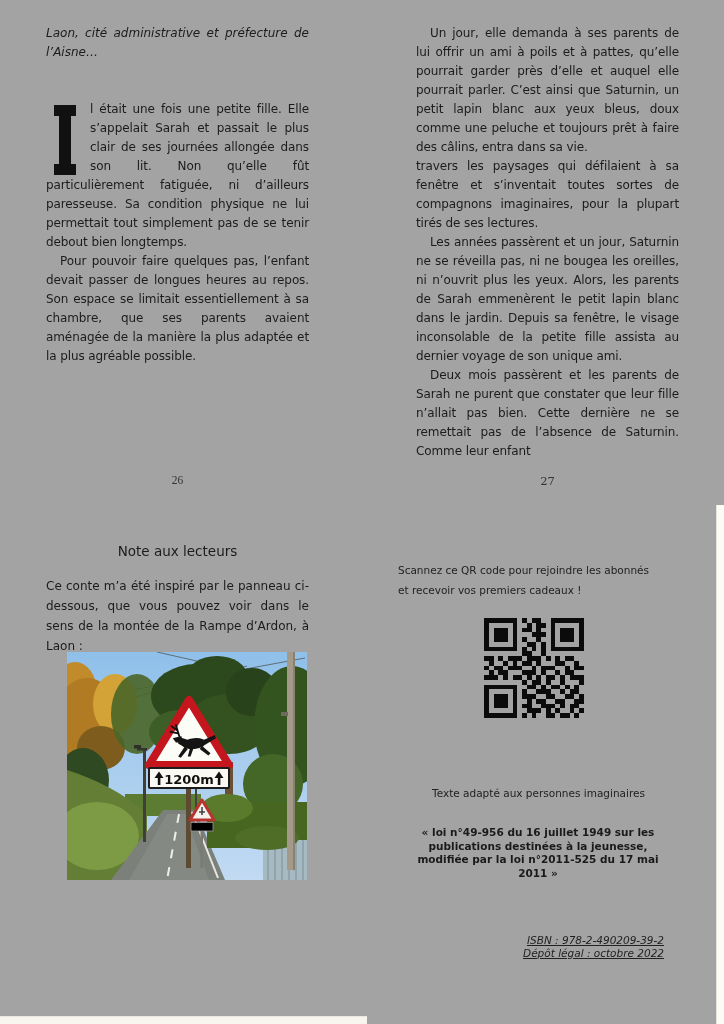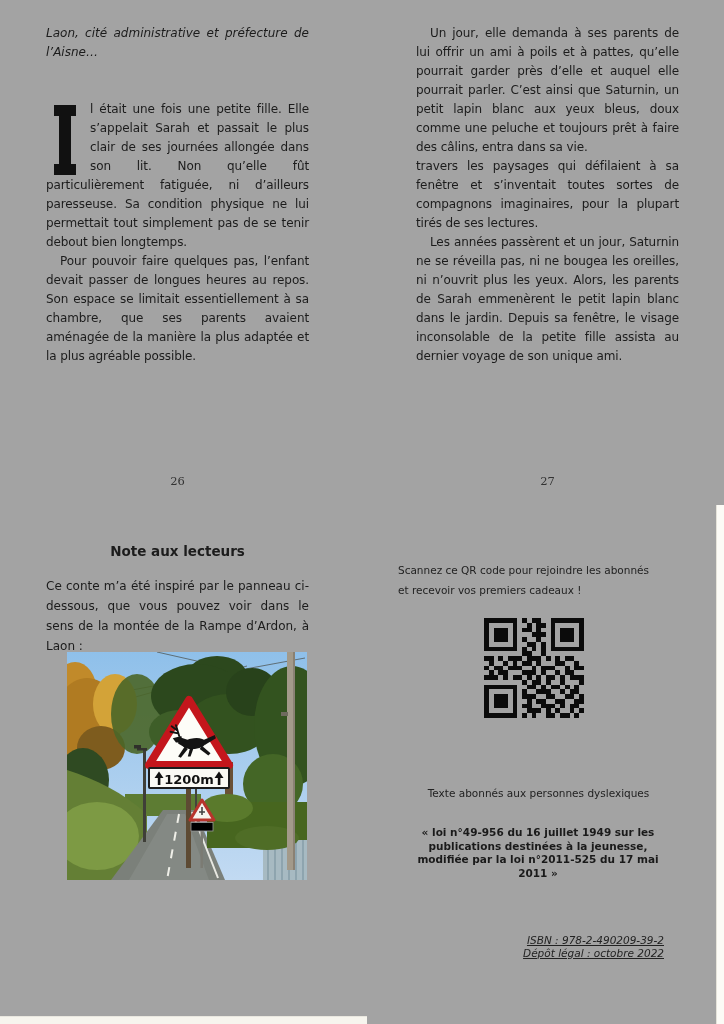--- a/index.html
+++ b/index.html
@@ -6,21 +6,21 @@
   .canvas{position:relative;width:724px;height:1024px;background:#a3a3a3;overflow:hidden;
           font-family:"DejaVu Sans","Liberation Sans",sans-serif;color:#1c1c1c;}
   .col{position:absolute;width:263px;}
   .hdr{margin:0 0 38px 0;font-style:italic;font-size:12px;line-height:19px;text-align:justify;}
   p.body{margin:0;font-size:12px;line-height:19px;text-align:justify;letter-spacing:-0.1px;}
   p.ind{text-indent:14px;}
   .dropcap{float:left;width:22px;height:70px;margin:5px 14px 0 8px;}
   .dropcap svg{display:block;}
   .pageno{position:absolute;top:474px;width:263px;text-align:center;
           font-family:"DejaVu Serif","Liberation Serif",serif;font-size:11.5px;color:#333;}
-  .note-title{margin:0 0 15px 0;font-size:13.5px;font-weight:bold;text-align:center;line-height:19px;}
+  .note-title{margin:0 0 15px 0;font-size:13.5px;font-weight:normal;text-align:center;line-height:19px;}
   .note-para{margin:0;font-size:12px;line-height:20px;text-align:justify;}
   .photo{position:absolute;left:67px;top:652px;width:272px;height:228px;}
   .caption{position:absolute;left:398px;width:281px;font-size:10.5px;line-height:20px;color:#222;margin-top:8px;}
   .qr{position:absolute;left:484px;top:616px;width:100px;height:104px;}
   .qr svg{width:100%;height:100%;fill:#0b0b0b;}
   .dyslexia{position:absolute;left:398px;top:787px;width:281px;text-align:center;font-size:10.5px;color:#222;}
   .legal{position:absolute;left:412px;top:826px;width:252px;text-align:center;
          font-size:10.5px;font-weight:bold;line-height:13.5px;color:#1a1a1a;}
   .colophon{position:absolute;left:398px;top:934px;width:266px;text-align:right;
             font-style:italic;font-size:10.5px;line-height:12.5px;color:#222;text-decoration:underline;}
@@ -39,26 +39,27 @@
       <span class="dropcap">
         <svg width="22" height="70" viewBox="0 0 22 70" aria-hidden="true">
           <rect x="0" y="0" width="22" height="11" fill="#111"></rect>
           <rect x="0" y="59" width="22" height="11" fill="#111"></rect>
           <rect x="5" y="0" width="12" height="70" fill="#111"></rect>
         </svg>
       </span><span>l était une fois une petite fille. Elle s’appelait Sarah et passait le plus clair de ses journées allongée dans son lit. Non qu’elle fût particulièrement fatiguée, ni d’ailleurs paresseuse. Sa condition physique ne lui permettait tout simplement pas de se tenir debout bien longtemps.</span>
     </p>
     <p class="body ind">Pour pouvoir faire quelques pas, l’enfant devait passer de longues heures au repos. Son espace se limitait essentiellement à sa chambre, que ses parents avaient aménagée de la manière la plus adaptée et la plus agréable possible.</p>
   </section>
-  <div class="pageno" style="left:46px;">26</div>
+  <div class="pageno" style="left:46px;font-family:Liberation Serif, serif;">26</div>
 
   <section class="col" style="left:416px;top:24px;">
     <p class="body ind">Un jour, elle demanda à ses parents de lui offrir un ami à poils et à pattes, qu’elle pourrait garder près d’elle et auquel elle pourrait parler. C’est ainsi que Saturnin, un petit lapin blanc aux yeux bleus, doux comme une peluche et toujours prêt à faire des câlins, entra dans sa vie.</p>
     <p class="body">travers les paysages qui défilaient à sa fenêtre et s’inventait toutes sortes de compagnons imaginaires, pour la plupart tirés de ses lectures.</p>
     <p class="body ind">Les années passèrent et un jour, Saturnin ne se réveilla pas, ni ne bougea les oreilles, ni n’ouvrit plus les yeux. Alors, les parents de Sarah emmenèrent le petit lapin blanc dans le jardin. Depuis sa fenêtre, le visage inconsolable de la petite fille assista au dernier voyage de son unique ami.</p>
+    <p class="body ind">Deux mois passèrent et les parents de Sarah ne purent que constater que leur fille n’allait pas bien. Cette dernière ne se remettait pas de l’absence de Saturnin. Comme leur enfant</p>
   </section>
   <div class="pageno" style="left:416px;">27</div>
 
   <section class="col" style="left:46px;top:542px;">
     <h2 class="note-title">Note aux lecteurs</h2>
     <p class="note-para">Ce conte m’a été inspiré par le panneau ci-dessous, que vous pouvez voir dans le sens de la montée de la Rampe d’Ardon, à Laon :</p>
   </section>
 
   <div class="photo">
     <svg width="240" height="228" viewBox="0 0 240 228">
@@ -412,21 +413,21 @@
         <rect x="6" y="20" width="1" height="1"></rect>
         <rect x="8" y="20" width="1" height="1"></rect>
         <rect x="10" y="20" width="1" height="1"></rect>
         <rect x="13" y="20" width="1" height="1"></rect>
         <rect x="14" y="20" width="1" height="1"></rect>
         <rect x="16" y="20" width="1" height="1"></rect>
         <rect x="17" y="20" width="1" height="1"></rect>
         <rect x="19" y="20" width="1" height="1"></rect>
       </svg></div>
 
-  <div class="dyslexia">Texte abonnés aux personnes dyslexiques</div>
+  <div class="dyslexia">Texte adapté aux personnes imaginaires</div>
 
   <div class="legal">« loi n°49-956 du 16 juillet 1949 sur les publications destinées à la jeunesse, modifiée par la loi n°2011-525 du 17 mai 2011 »</div>
 
   <div class="colophon">
     <div>ISBN : 978-2-490209-39-2</div>
     <div>Dépôt légal : octobre 2022</div>
   </div>
 
   <div class="page-edge-fill"></div>
   <div class="page-edge"></div>

